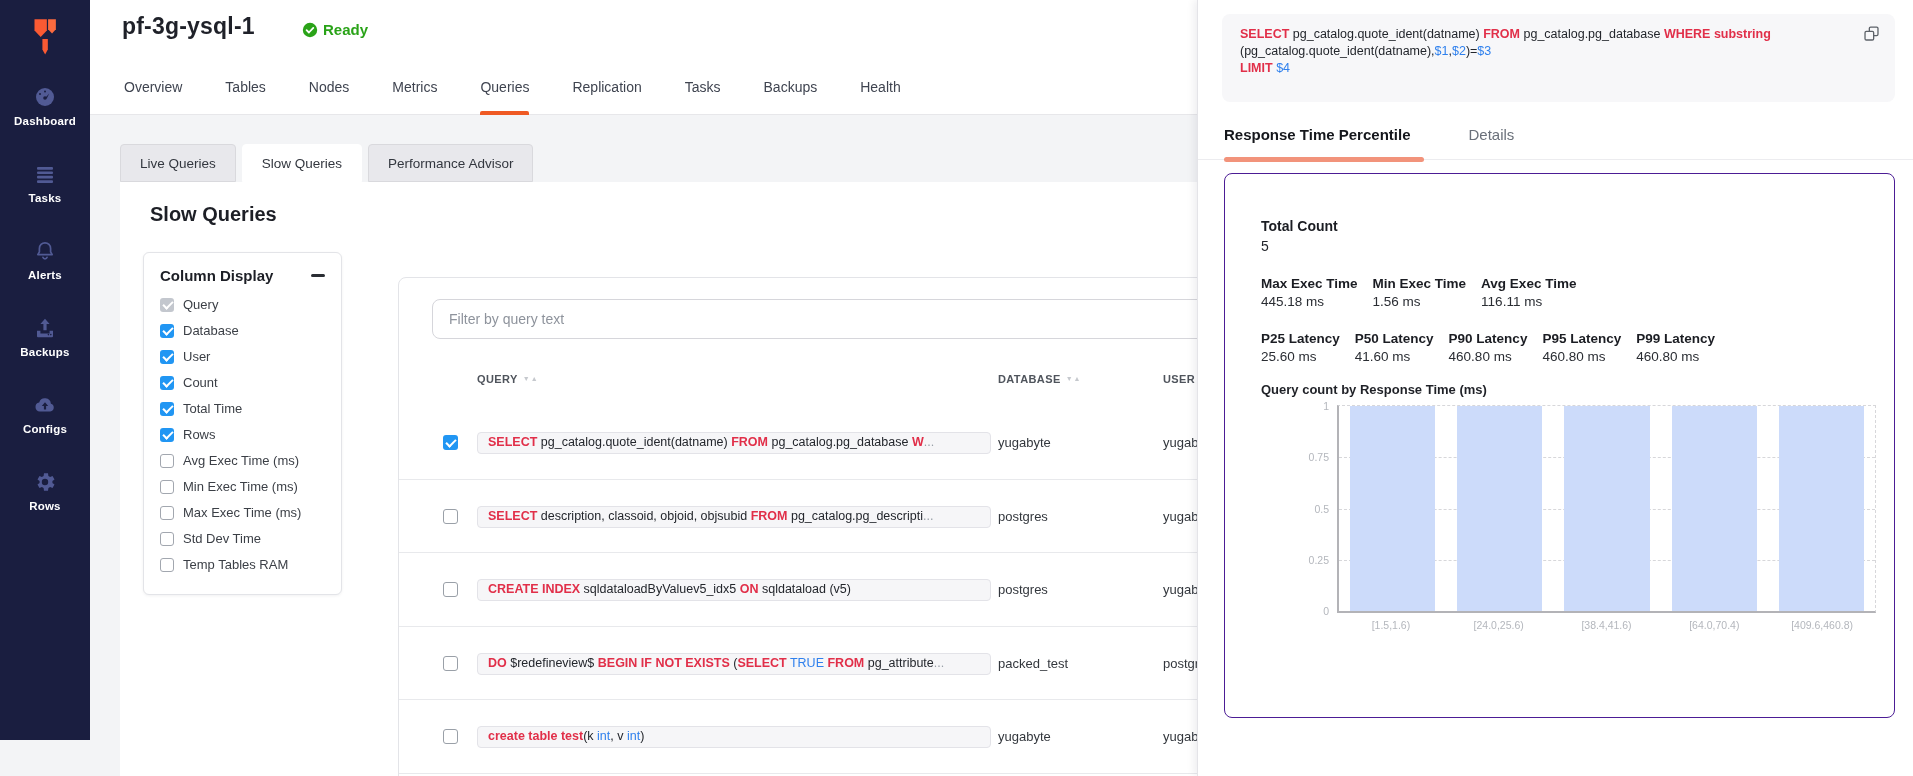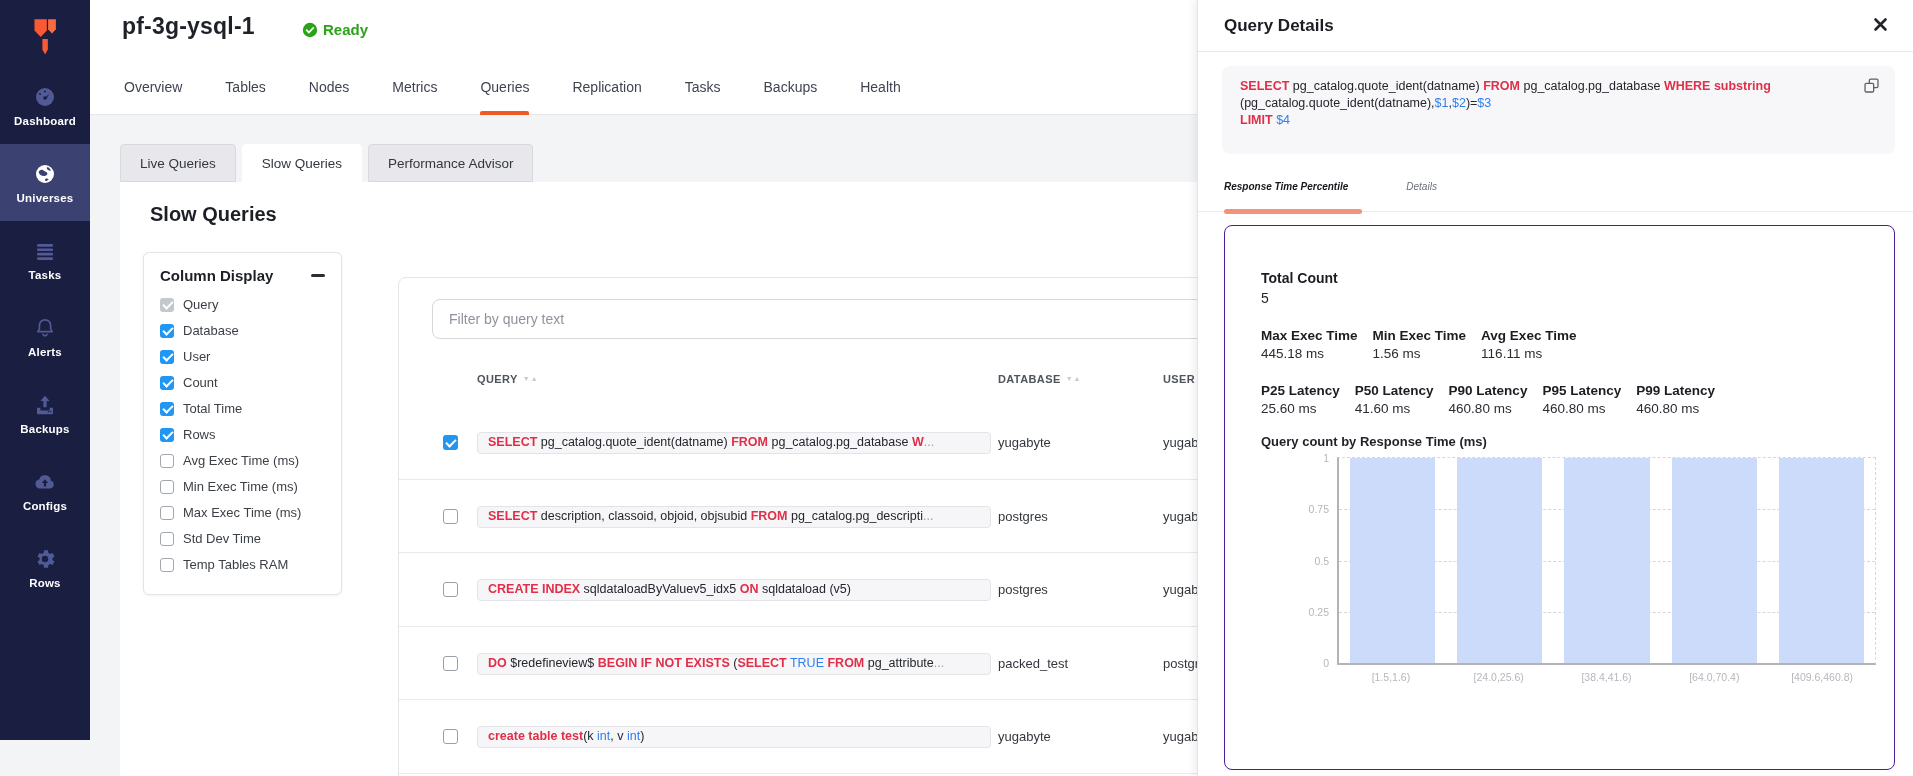--- a/index.html
+++ b/index.html
@@ -78,21 +78,21 @@
   
   .details-panel { position:absolute; left:1197px; top:0; width:716px; height:776px; background:#fff; z-index:10;
                    border-left:1px solid #e4e4e8; box-shadow:-3px 0 8px rgba(20,20,40,.07); }
   .dp-head { height:52px; border-bottom:1px solid #e8e8ec; position:relative; display:flex; align-items:center; padding:0 26px; }
   .dp-title { font-size:17px; font-weight:700; color:#1b1d23; }
   .close-btn { position:absolute; right:22px; top:17px; width:18px; height:18px; cursor:pointer; color:#22242a; }
   .sql-box { position:relative; margin:14px 18px 0 24px; background:#f7f7f9; border-radius:8px; padding:12px 52px 12px 18px;
              font-size:12.5px; line-height:17px; min-height:88px; }
   .copy-btn { position:absolute; right:14px; top:10px; color:#5c6168; cursor:pointer; }
   .dp-tabs { position:relative; margin-top:11px; padding-left:26px; height:47px; display:flex; gap:58px; border-bottom:1px solid #ececef; }
-  .dp-tab { position:relative; font-size:10px; color:#6a707a; display:flex; align-items:center; padding-bottom:4px; cursor:pointer;font-style:italic; }
+  .dp-tab { position:relative; font-size:15px; color:#6a707a; display:flex; align-items:center; padding-bottom:4px; cursor:pointer; }
   .dp-tab.active { color:#15171c; font-weight:700; }
   .dp-tab.active::after { content:""; position:absolute; left:0; right:-14px; bottom:-3px; height:5px; background:var(--salmon); border-radius:3px; }
 
   .stats-card { position:relative; margin:13px 18px 0 26px; height:545px; border:1px solid #4c1d95; border-radius:8px;
                 padding:44px 30px 0 36px; background:#fff; }
   .st-label { font-size:14px; font-weight:700; color:#1b1d23; }
   .st-value { font-size:14px; color:#24262c; margin-top:4px; }
   .stat-row { display:flex; gap:15px; margin-top:22px; }
   .stat-col .sl { font-size:13.5px; font-weight:700; color:#1b1d23; white-space:nowrap; }
   .stat-col .sv { font-size:13.5px; color:#2a2d33; margin-top:3px; white-space:nowrap; }
@@ -127,31 +127,20 @@
             <circle cx="12" cy="13" r="1.8" class="carve"></circle>
             <path d="M12.8 12.2l4-4.4" stroke-width="1.8" class="carve" stroke="inherit" style="stroke:inherit" fill="none" stroke-linecap="round"></path>
             <path d="M13 12l3.8-4.2" class="carve" fill="none"></path>
             <rect x="6" y="8" width="2" height="2" rx="1" class="carve"></rect>
             <rect x="11" y="5.6" width="2" height="2" rx="1" class="carve"></rect>
             <path d="M12.6 12.6l3.6-4-2.4 4.8z" class="carve"></path>
           </svg>
         </span>
         <div class="nav-label">Dashboard</div>
       </div>
-      <div class="nav-item active">
-        <span class="icn">
-          <svg width="24" height="24" viewBox="0 0 24 24">
-            <circle cx="12" cy="12" r="9" fill="currentColor"></circle>
-            <path class="carve" d="M7 8.2c2-1.2 3.2-.2 4.2.8s3 .8 3.2 2.6c.2 1.8-1.8 2.6-3.8 2.4-2-.2-4.6-1.8-4.8-3.6-.1-1 .4-1.7 1.2-2.2z"></path>
-            <path class="carve" d="M14.5 4.9c1.5.6 2.9 2 3.4 3.6-1 .6-2.4.1-3.4-.9s-1-2.2 0-2.7z"></path>
-            <path class="carve" d="M12.5 16.8c1.2-.4 2.6-.2 3.2.6-.8.9-2 1.5-3.2 1.7-.5-.7-.6-1.7 0-2.3z"></path>
-          </svg>
-        </span>
-        <div class="nav-label">Universes</div>
-      </div>
       <div class="nav-item">
         <span class="icn">
           <svg width="24" height="24" viewBox="0 0 24 24">
             <rect x="4" y="5" width="16" height="2.7" rx="1" fill="currentColor"></rect>
             <rect x="4" y="9.4" width="16" height="2.7" rx="1" fill="currentColor"></rect>
             <rect x="4" y="13.8" width="16" height="2.7" rx="1" fill="currentColor"></rect>
             <rect x="4" y="18.2" width="16" height="2.7" rx="1" fill="currentColor"></rect>
           </svg>
         </span>
         <div class="nav-label">Tasks</div>
@@ -318,28 +307,20 @@
           <span class="rcb"></span>
           <div class="qchip"><span class="tok-kw">create table test</span><span>(k </span><span class="tok-blue">int</span><span>, v </span><span class="tok-blue">int</span><span>)</span></div>
           <div class="dbcell">yugabyte</div>
           <div class="usercell">yugabyte</div>
         </div>
       </div>
   </div>
 </div>
 
 <div class="details-panel">
-  <div class="dp-head">
-    <span class="dp-title">Query Details</span>
-    <span class="close-btn">
-      <svg width="15" height="15" viewBox="0 0 15 15">
-          <path d="M2.5 2.5l10 10M12.5 2.5l-10 10" stroke="#22242a" stroke-width="2.6" stroke-linecap="round"></path>
-        </svg>
-    </span>
-  </div>
 
   <div class="sql-box">
     <div id="sql-lines">
         <div><span class="tok-kw">SELECT</span><span> pg_catalog.quote_ident(datname) </span><span class="tok-kw">FROM</span><span> pg_catalog.pg_database  </span><span class="tok-kw">WHERE substring</span></div>
         <div><span>(pg_catalog.quote_ident(datname),</span><span class="tok-blue">$1</span><span>,</span><span class="tok-blue">$2</span><span>)=</span><span class="tok-blue">$3</span></div>
         <div><span class="tok-kw">LIMIT</span><span> </span><span class="tok-blue">$4</span></div>
       </div>
     <span class="copy-btn">
       <svg width="19" height="19" viewBox="0 0 22 22">
           <rect x="8.5" y="3.5" width="10" height="10" rx="1.5" fill="none" stroke="currentColor" stroke-width="1.5"></rect>

